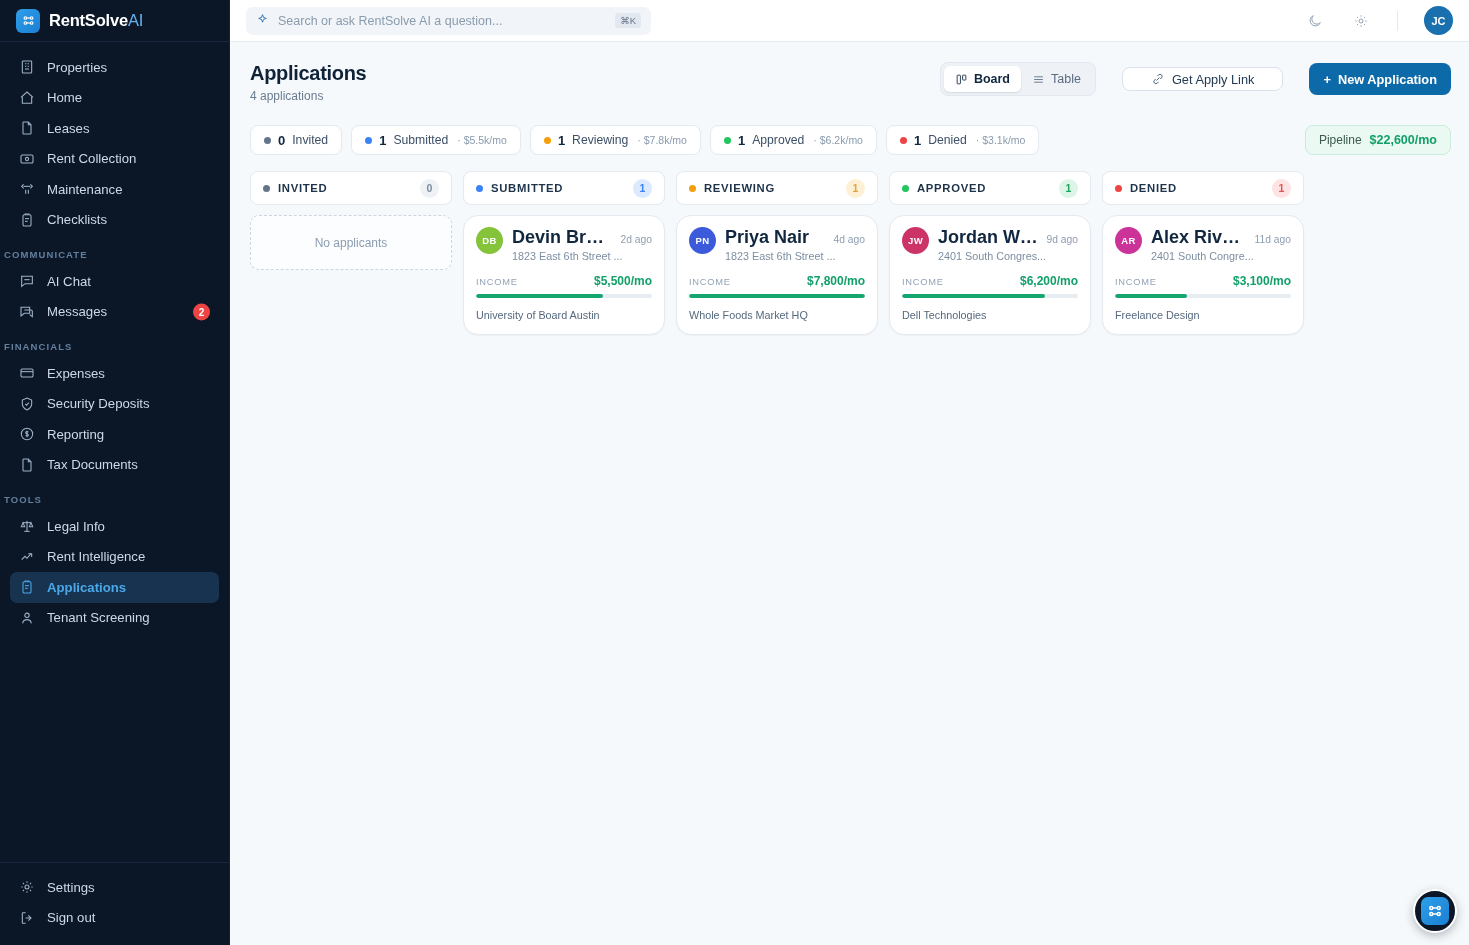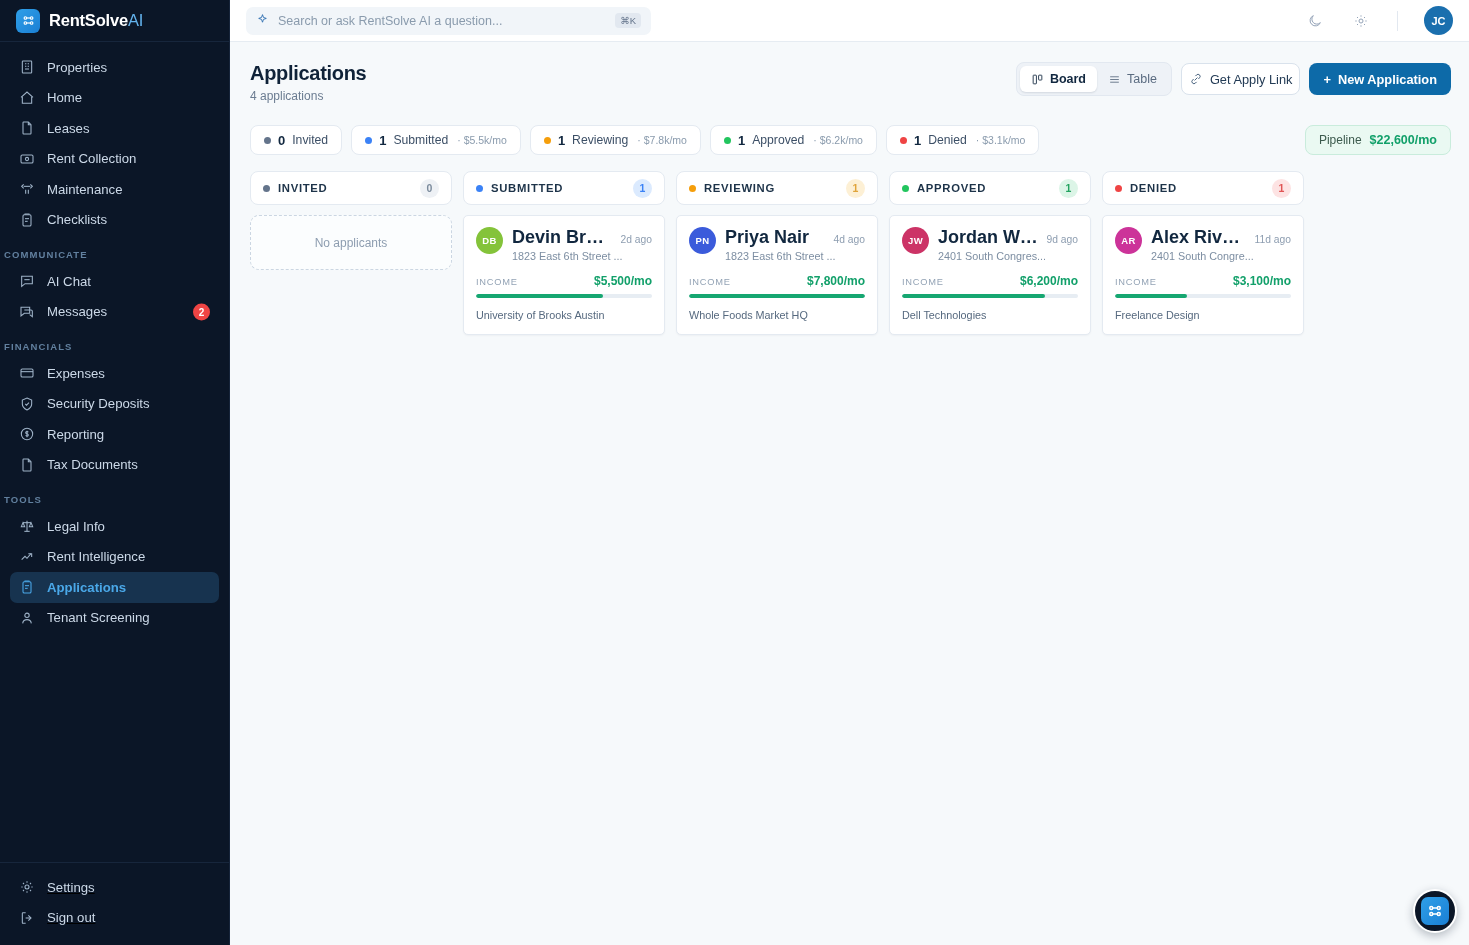--- a/index.html
+++ b/index.html
@@ -46,21 +46,21 @@
   .nav-item.active { background: #17334f; }
   .nav-item.active .label { color: #4aa8e8; font-weight: 600; }
   .nav-item.active svg { stroke: #4aa8e8; }
   .nav-item svg { stroke: #9fb3c8; fill: none; stroke-width: 1.6; flex: 0 0 16px; }
   .badge-count {
     position: absolute; right: 9px; top: 50%; transform: translateY(-50%);
     min-width: 17px; height: 17px; border-radius: 9px;
     background: #ef4444; color: #fff; font-size: 10px; font-weight: 700;
     display: flex; align-items: center; justify-content: center; padding: 0 5px;
   }
-  .sidebar-bottom { border-top: 1px solid #17263c; padding: 9px 0 12px 0; text-decoration: underline; }
+  .sidebar-bottom { border-top: 1px solid #17263c; padding: 9px 0 12px 0; }
 
   
   .main { flex: 1 1 auto; height: 945px; display: flex; flex-direction: column; background: #f6f9fb; }
 
   .topbar {
     height: 42px; flex: 0 0 42px; background: #ffffff;
     border-bottom: 1px solid #e6ecf2;
     display: flex; align-items: center; padding: 0 16px;
   }
   .searchbox {
@@ -81,35 +81,35 @@
     width: 29px; height: 29px; border-radius: 50%; background: #1a6fae;
     color: #fff; font-size: 11px; font-weight: 700;
     display: flex; align-items: center; justify-content: center; cursor: pointer;
   }
 
   .content { padding: 20px 18px 0 20px; flex: 1 1 auto; position: relative; }
 
   .page-head { display: flex; align-items: flex-start; }
   .page-title { font-size: 20px; font-weight: 700; color: #0f2238; letter-spacing: -0.3px; }
   .page-sub { font-size: 12px; color: #6b7c91; margin-top: 4px; }
-  .head-actions { margin-left: auto; display: flex; align-items: center; gap: 9px; }
+  .head-actions { margin-left: auto; display: flex; align-items: center; gap: 26px; }
 
   .seg {
     display: flex; background: #eef2f7; border-radius: 8px; padding: 3px;
     border: 1px solid #e2e8f0;
   }
   .seg-btn {
     display: flex; align-items: center; gap: 6px; height: 26px; padding: 0 11px;
     border-radius: 6px; font-size: 12.5px; color: #5a6b80; cursor: pointer; font-weight: 500;
   }
   .seg-btn.active { background: #ffffff; color: #11273f; font-weight: 600; box-shadow: 0 1px 2px rgba(15,34,56,.12); }
   .seg-btn svg { stroke: currentColor; fill: none; stroke-width: 1.6; }
 
   .btn-outline {
-    display: flex; align-items: center; gap: 7px; height: 32px; padding: 0 7px;
+    display: flex; align-items: center; gap: 7px; height: 24px; padding: 0 28px;
     background: #fff; border: 1px solid #d9e2ec; border-radius: 8px;
     font-size: 12.8px; color: #233b55; font-weight: 500; cursor: pointer;
   }
   .btn-outline svg { stroke: #3f5a77; fill: none; stroke-width: 1.6; }
   .btn-primary {
     display: flex; align-items: center; gap: 7px; height: 32px; padding: 0 14px;
     background: #0d6aa8; border: none; border-radius: 8px;
     font-size: 12.8px; color: #fff; font-weight: 600; cursor: pointer;
   }
 
@@ -144,21 +144,21 @@
   }
   .col-body { margin-top: 10px; display: flex; flex-direction: column; gap: 10px; }
 
   .empty-card {
     height: 55px; border: 1px dashed #cbd6e2; border-radius: 9px;
     display: flex; align-items: center; justify-content: center;
     font-size: 12px; color: #8d9db0; background: #fbfdfe;
   }
 
   .app-card {
-    background: #fff; border: 1px solid #e4eaf1; border-radius: 5px;
+    background: #fff; border: 1px solid #e4eaf1; border-radius: 15px;
     padding: 11px 12px 13px 12px; cursor: pointer;
     box-shadow: 0 1px 2px rgba(15,34,56,.04);
   }
   .card-top { display: flex; align-items: flex-start; gap: 9px; }
   .avatar {
     width: 27px; height: 27px; border-radius: 50%; flex: 0 0 27px;
     color: #fff; font-size: 9.5px; font-weight: 700;
     display: flex; align-items: center; justify-content: center; letter-spacing: .3px;
   }
   .card-idcol { flex: 1 1 auto; min-width: 0; }
@@ -499,21 +499,21 @@
                   <div class="card-addr">1823 East 6th Street ...</div>
                 </div>
               </div>
               <div class="income-row">
                 <span class="income-label">INCOME</span>
                 <span class="income-val">$5,500/mo</span>
               </div>
               <div class="bar-track">
                 <div class="bar-fill" style="width:72%"></div>
               </div>
-              <div class="card-employer">University of Brooks Austin</div>
+              <div class="card-employer">University of Board Austin</div>
             </div>
           </div>
         </section>
 
         <section class="column">
           <div class="col-head">
             <span class="dot" style="background:#f59e0b"></span>
             <span class="col-title">REVIEWING</span>
             <span class="col-count" style="background:#fdf0d5;color:#e0a43a">1</span>
           </div>

